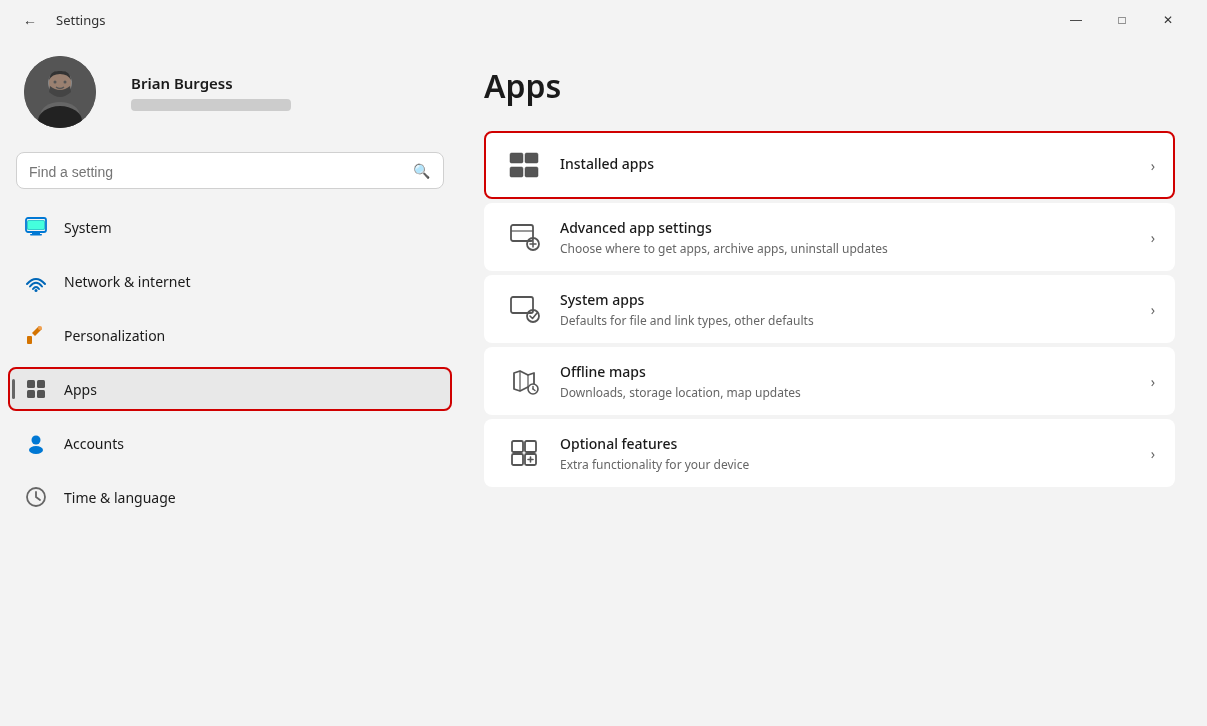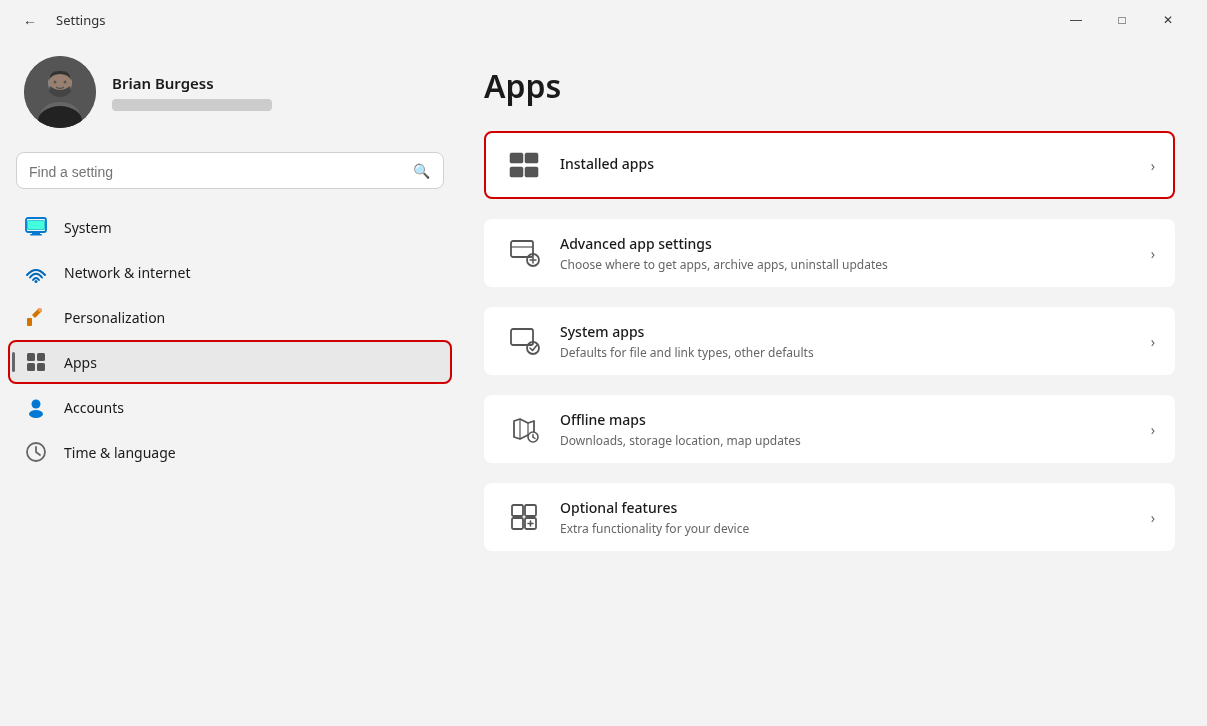--- a/index.html
+++ b/index.html
@@ -92,20 +92,21 @@
       flex-shrink: 0;
       display: flex;
       align-items: center;
       justify-content: center;
     }
     
     .user-info {
       display: flex;
       flex-direction: column;
       gap: 6px;
+      margin-left: 19px;
     }
     .user-name {
       font-size: 15px;
       font-weight: 600;
       color: #1a1a1a;
     }
     .user-email-bar {
       width: 160px;
       height: 12px;
       background: #ccc;
@@ -137,21 +138,21 @@
     .search-icon {
       color: #555;
       font-size: 14px;
     }
 
     
     .nav-list {
       display: flex;
       flex-direction: column;
       padding: 0 8px;
-      gap: 1px;
+      gap: 10px;
     }
     .nav-item {
       display: flex;
       align-items: center;
       gap: 16px;
       padding: 10px 16px;
       border-radius: 8px;
       cursor: pointer;
       font-size: 14px;
       color: #1a1a1a;
@@ -197,21 +198,21 @@
       font-size: 32px;
       font-weight: 600;
       color: #1a1a1a;
       margin-bottom: 24px;
     }
 
     
     .settings-list {
       display: flex;
       flex-direction: column;
-      gap: 20px;
+      gap: 4px;
     }
     .settings-item {
       display: flex;
       align-items: center;
       background: white;
       border-radius: 8px;
       padding: 14px 20px;
       cursor: pointer;
       transition: background 0.1s;
       position: relative;

